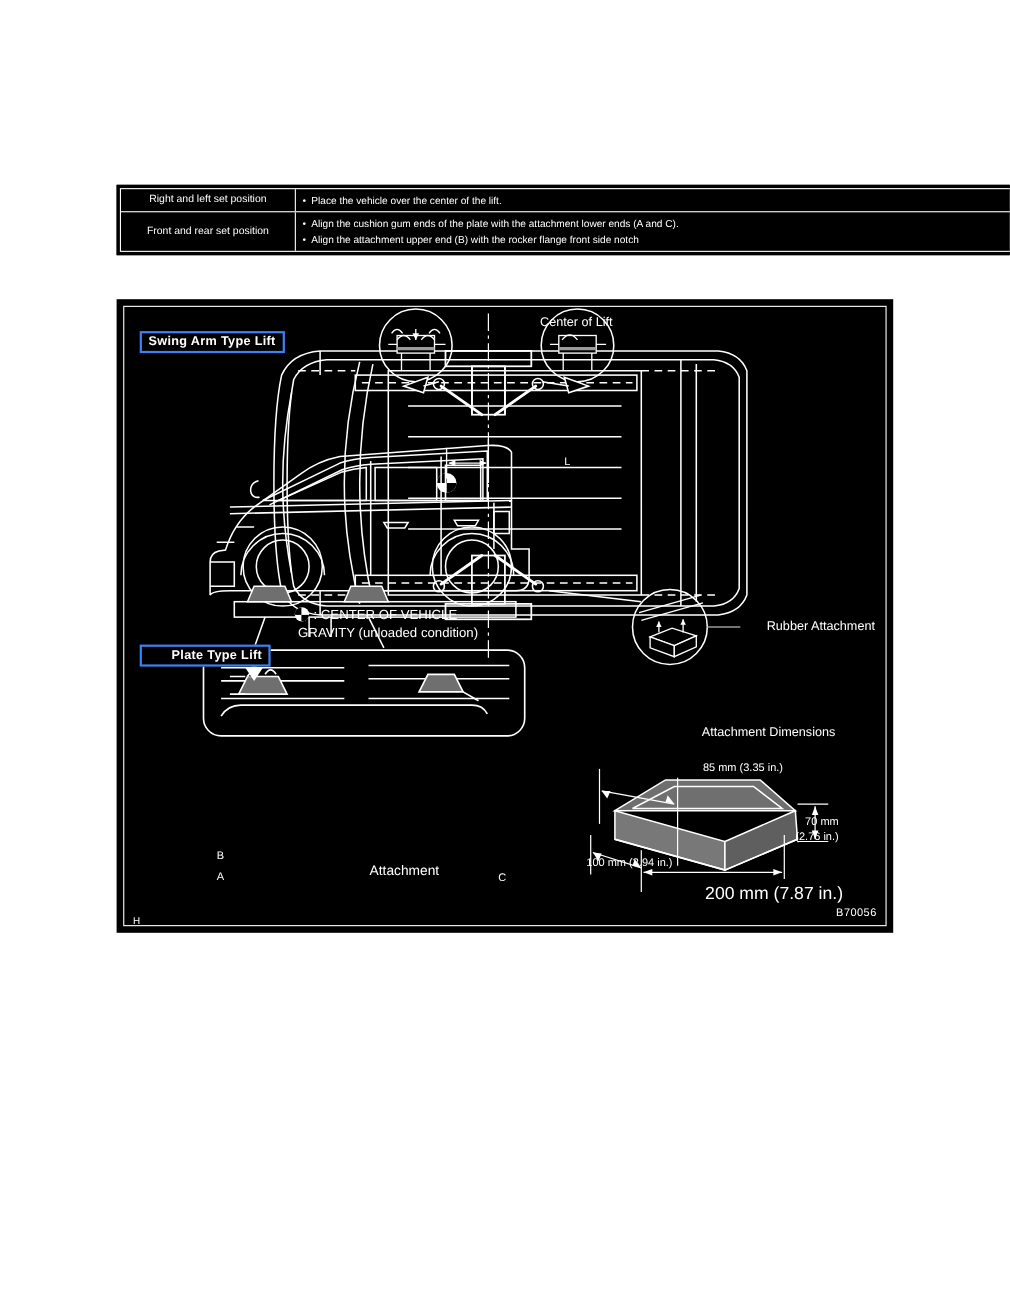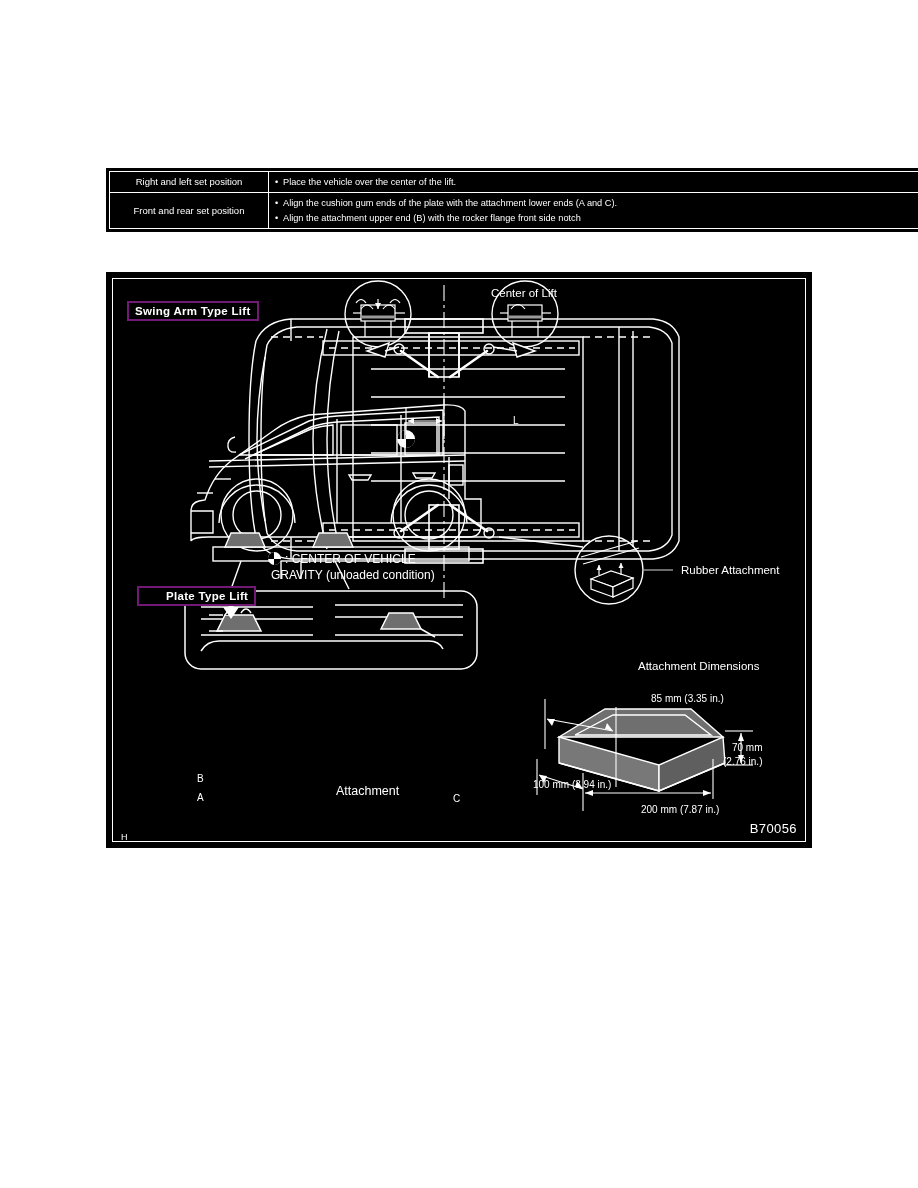--- a/index.html
+++ b/index.html
@@ -87,54 +87,54 @@
     position: relative;
     width: 100%;
     height: 100%;
     border: 1px solid #ffffff;
     box-sizing: border-box;
     overflow: hidden;
   }
 
   .boxed-title {
     position: absolute;
-    border: 2px solid #701a75;
+    border: 2px solid #3b82f6;
     color: #ffffff;
     font-size: 11.5px;
     font-weight: bold;
     padding: 2px 6px;
     background: #000000;
     white-space: nowrap;
     letter-spacing: 0.3px;
   }
   #swing-title { left: 14px; top: 22px; }
-  #plate-title { left: 24px; top: 307px; padding-left: 27px; }
+  #plate-title { left: 14px; top: 307px; padding-left: 27px; }
 
   .fig-label {
     position: absolute;
     color: #ffffff;
     font-size: 11.5px;
     white-space: nowrap;
     text-align: right;
   }
 
   #center-of-lift-label { left: 378px; top: 8px; }
-  #rubber-attachment-label { left: 568px; top: 285px; }
+  #rubber-attachment-label { left: 584px; top: 285px; }
   #attachment-dimensions-label { left: 525px; top: 381px; font-size: 11.5px; }
-  #dim-85-label  { left: 526px; top: 414px; font-size: 10px; margin-left: 12px; }
+  #dim-85-label  { left: 526px; top: 414px; font-size: 10px; }
   #dim-100-label { left: 420px; top: 500px; font-size: 10px; }
-  #dim-200-label { left: 528px; top: 525px; font-size: 10px; }
+  #dim-200-label { left: 528px; top: 525px; font-size: 16px; }
   #dim-70-label  { left: 610px; top: 462px; font-size: 10px; line-height: 1.35; }
   #attachment-word { left: 223px; top: 505px; font-size: 12.5px; }
   #label-A { left: 84px; top: 513px; font-size: 10px; }
   #label-B { left: 84px; top: 494px; font-size: 10px; }
   #label-C { left: 340px; top: 514px; font-size: 10px; }
   #label-L { left: 400px; top: 136px; font-size: 10px; }
   #corner-code-h { left: 8px; top: 553px; font-size: 9px; }
-  #figure-id { right: 8px; bottom: 5px; position: absolute; color:#ffffff; font-size: 13px; letter-spacing:0.4px;}
+  #figure-id { right: 8px; bottom: 5px; position: absolute; color:#ffffff; font-size: 10px; letter-spacing:0.4px;}
 
   .cg-legend {
     position: absolute;
     left: 136px;
     top: 272px;
     color: #ffffff;
     font-size: 12px;
     line-height: 1.35;
     white-space: nowrap;
     text-align: center;

